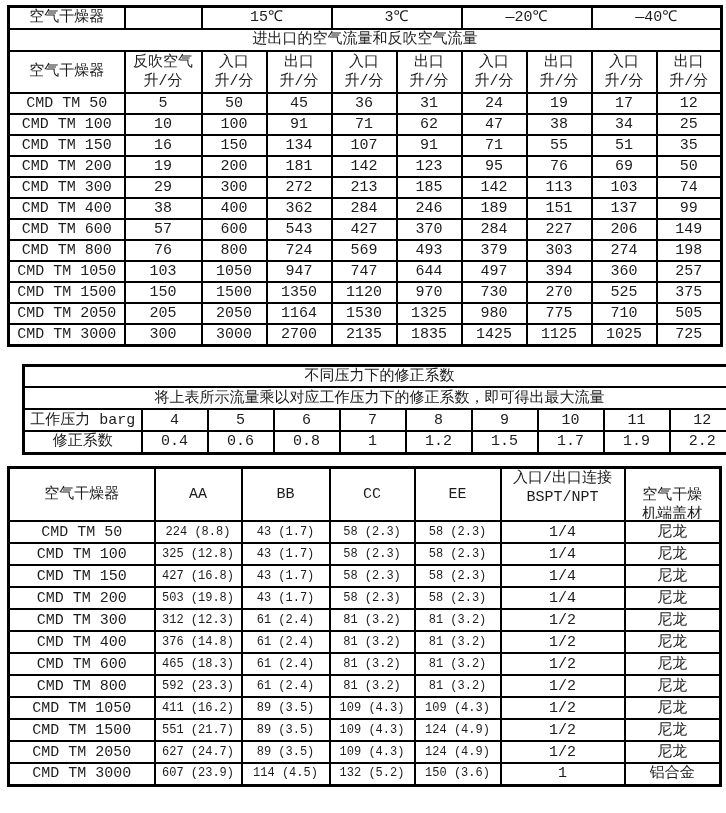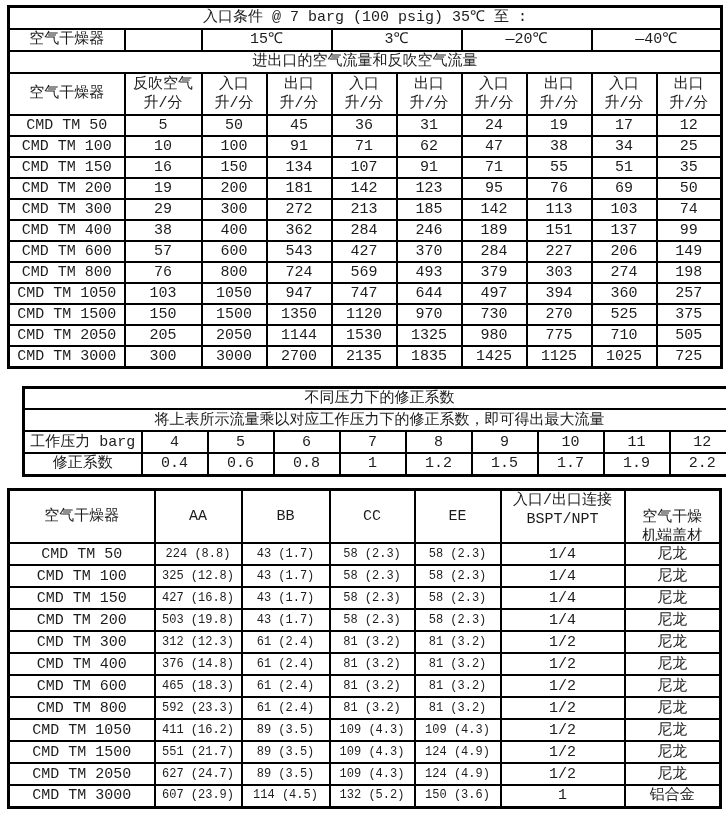--- a/index.html
+++ b/index.html
@@ -61,23 +61,20 @@
       <col style="width:65px">
         <col style="width:65px">
         <col style="width:65px">
         <col style="width:65px">
       <col style="width:65px">
         <col style="width:65px">
         <col style="width:65px">
         <col style="width:65px">
     </colgroup>
     <tbody>
-        <tr class="toprow">
-      <td colspan="10" class="cn">入口条件 @ 7 barg (100 psig) 35℃ 至 :</td>
-    </tr>
     <tr class="toprow">
       <td class="left cn">空气干燥器</td>
       <td></td>
       <td colspan="2">15℃</td>
       <td colspan="2">3℃</td>
       <td colspan="2">—20℃</td>
       <td colspan="2">—40℃</td>
     </tr>
     <tr class="toprow">
       <td colspan="10" class="cn">进出口的空气流量和反吹空气流量</td>
@@ -238,21 +235,21 @@
           <td>970</td>
           <td>730</td>
           <td>270</td>
           <td>525</td>
           <td>375</td>
         </tr>
     <tr>
           <td class="left">CMD TM 2050</td>
           <td>205</td>
           <td>2050</td>
-          <td>1144</td>
+          <td>1164</td>
           <td>1530</td>
           <td>1325</td>
           <td>980</td>
           <td>775</td>
           <td>710</td>
           <td>505</td>
         </tr>
     <tr>
           <td class="left">CMD TM 3000</td>
           <td>300</td>

